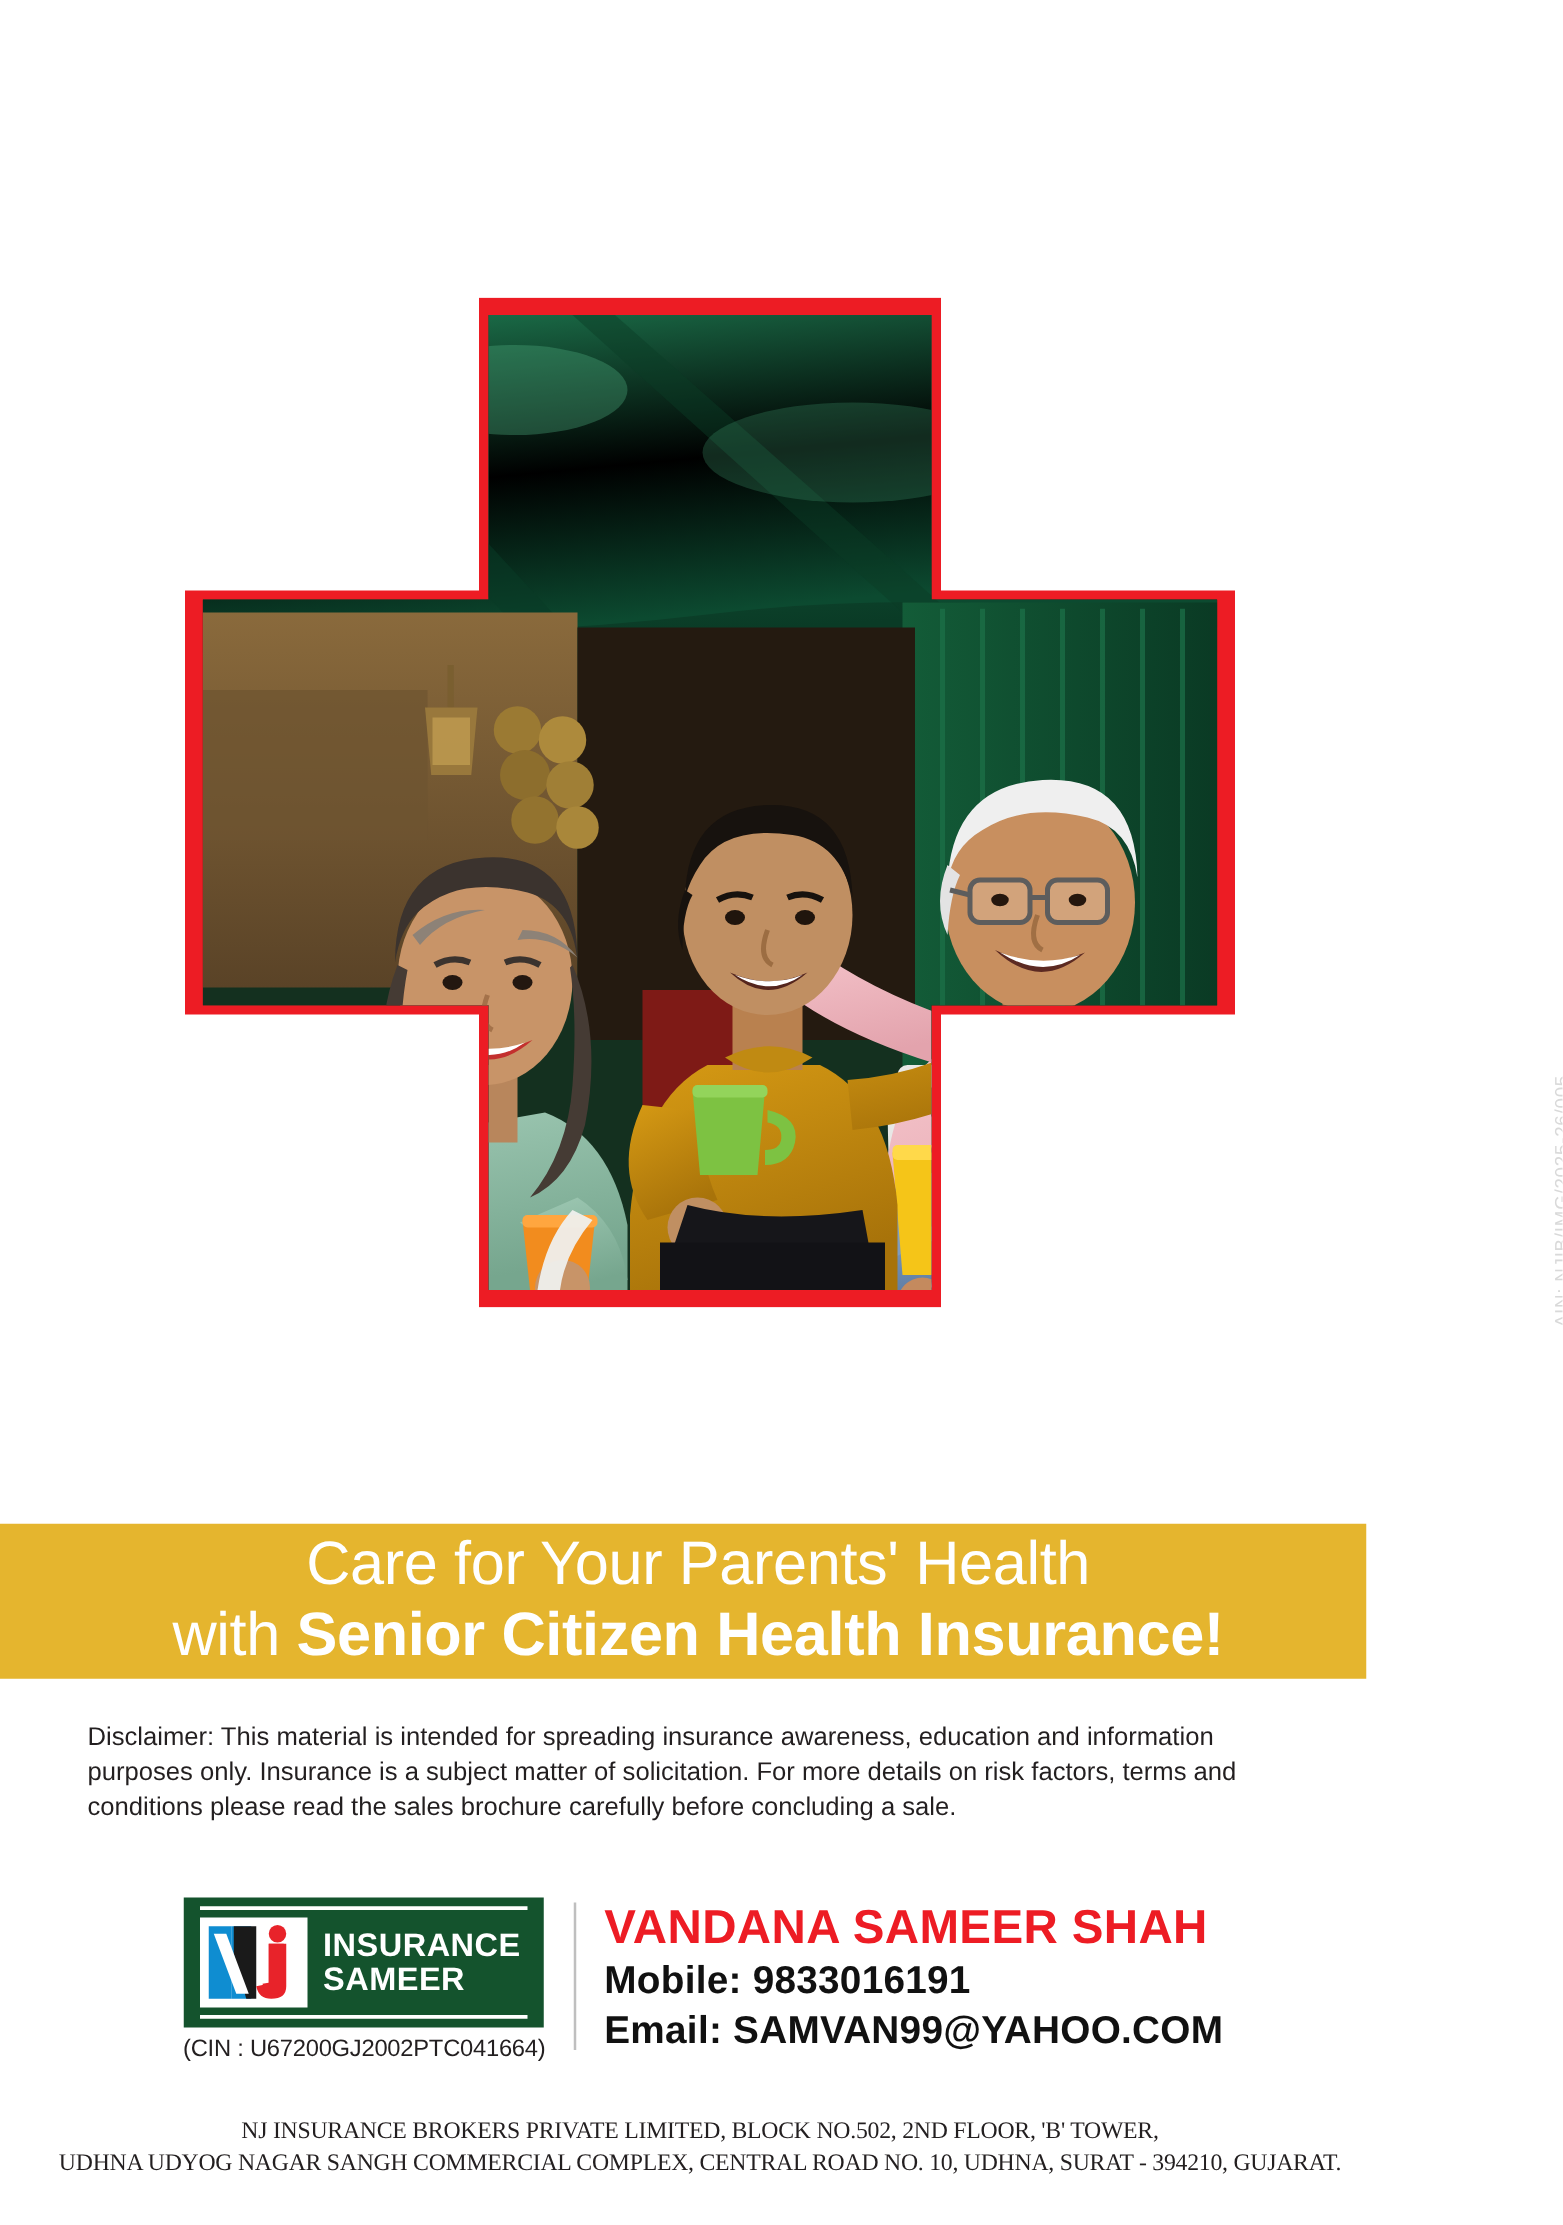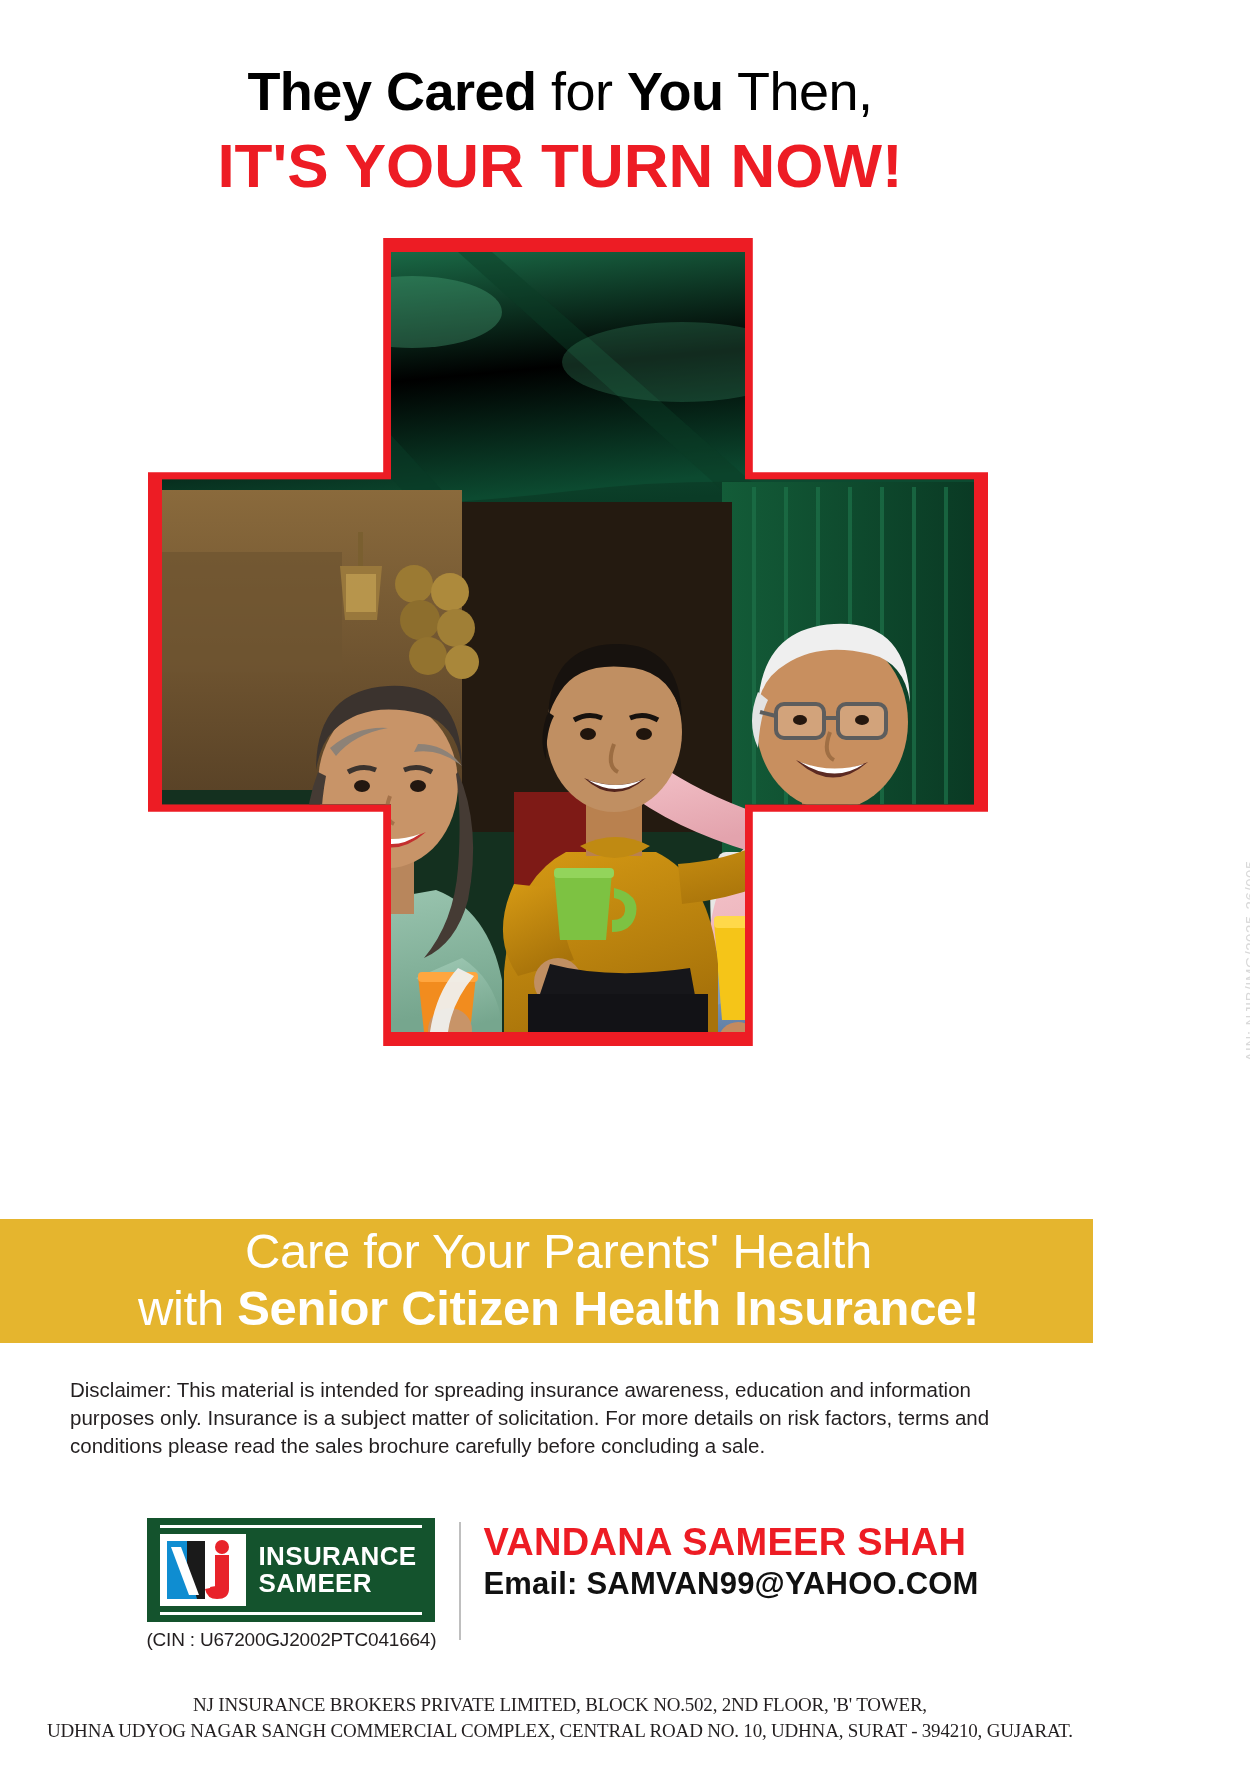--- a/index.html
+++ b/index.html
@@ -244,24 +244,20 @@
     letter-spacing: -0.2px;
     font-family: Liberation Serif, serif;
   }
   .footer div { white-space: nowrap; }
 </style>
 </head>
 <body>
 
 <div class="poster">
 
-  <div class="headline-block">
-    <div class="headline-1"><span class="b">They Cared</span><span class="n"> for </span><span class="b">You</span><span class="n"> Then,</span></div>
-    <div class="headline-2">IT'S YOUR TURN NOW!</div>
-  </div>
 
   <div class="cross-wrap">
     <div class="cross-frame"></div>
     <div class="cross-photo">
       <svg class="photo-svg" viewBox="0 0 812 780" preserveAspectRatio="xMidYMid slice">
         <defs>
           <linearGradient id="tarp" x1="0" y1="0" x2="0.3" y2="1">
             <stop offset="0" stop-color="#1e7a51"></stop>
             <stop offset="0.55" stop-color="#13читать"></stop>
             <stop offset="1" stop-color="#0c4a30"></stop>
@@ -506,20 +502,21 @@
           <div>SAMEER</div>
         </div>
       </div>
       <div class="cin">(CIN : U67200GJ2002PTC041664)</div>
     </div>
 
     <div class="divider"></div>
 
     <div class="agent-col">
       <div class="agent-name">VANDANA SAMEER SHAH</div>
+      <div class="agent-line">Mobile: 9833016191</div>
       <div class="agent-line">Email: SAMVAN99@YAHOO.COM</div>
     </div>
   </div>
 
   <div class="footer">
     <div>NJ INSURANCE BROKERS PRIVATE LIMITED, BLOCK NO.502, 2ND FLOOR, 'B' TOWER,</div>
     <div>UDHNA UDYOG NAGAR SANGH COMMERCIAL COMPLEX, CENTRAL ROAD NO. 10, UDHNA, SURAT - 394210, GUJARAT.</div>
   </div>
 
 </div>

